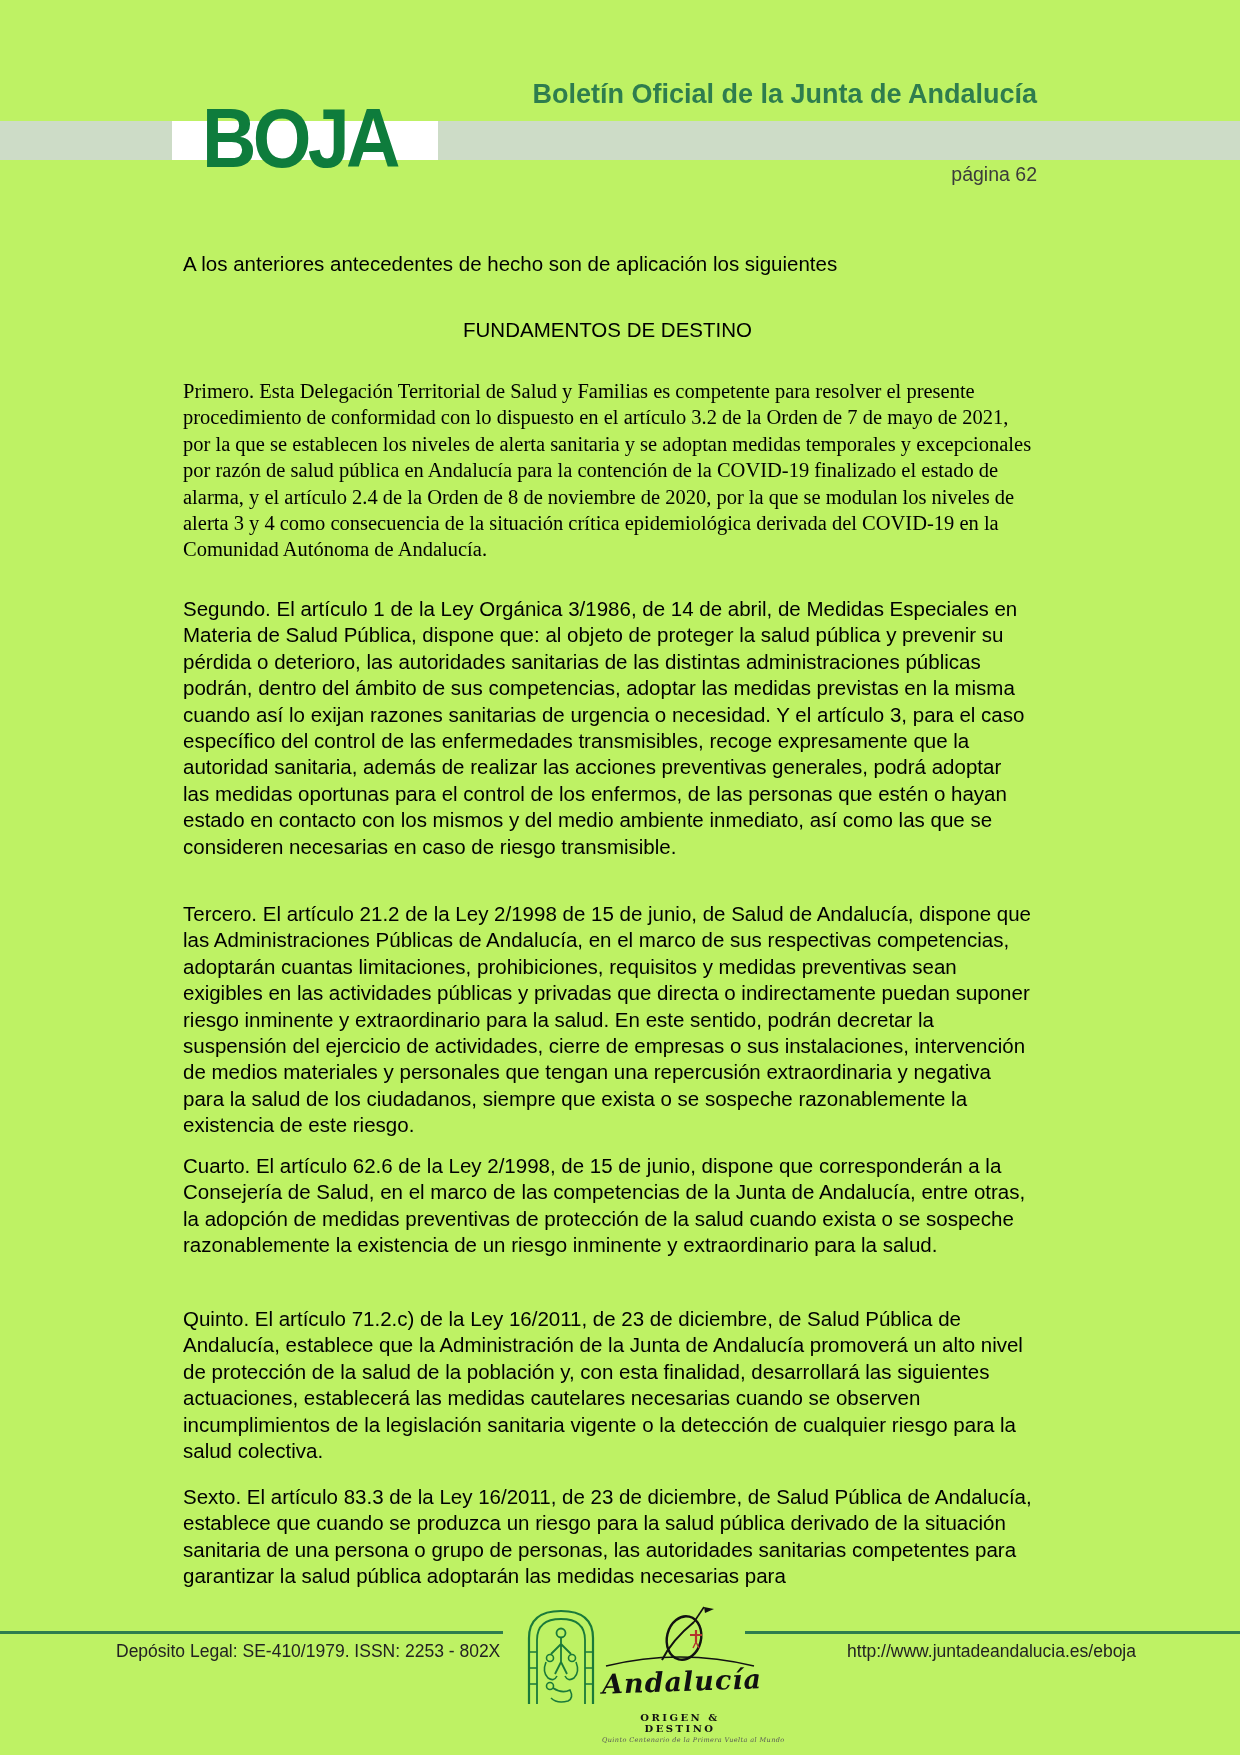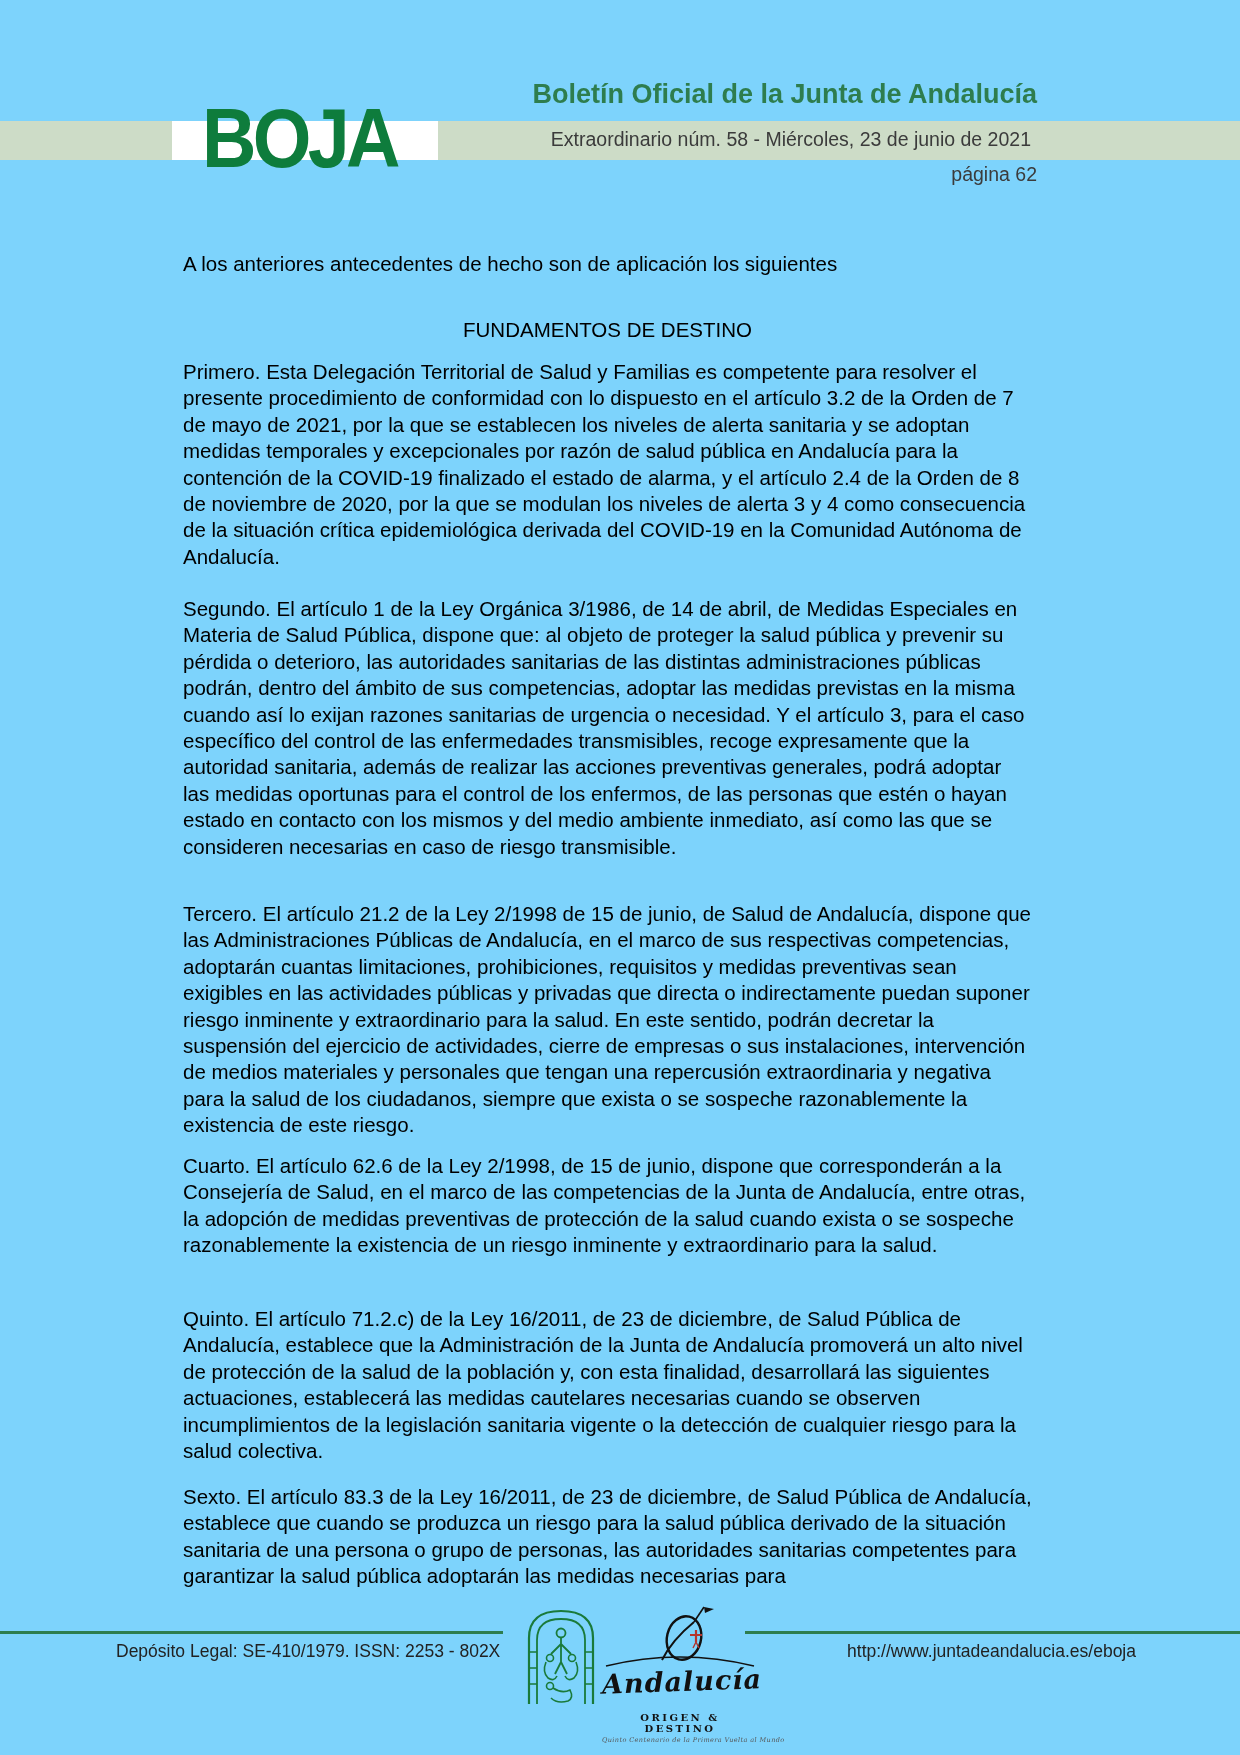--- a/index.html
+++ b/index.html
@@ -2,21 +2,21 @@
 <html><head>
 <meta charset="utf-8">
 <style>
   * { margin: 0; padding: 0; box-sizing: border-box; }
   html, body { background: #888; }
   .page {
     position: relative;
     width: 1240px;
     height: 1755px;
     margin: 0 auto;
-    background: #7dd3fc;
+    background: #bef264;
     overflow: hidden;
     font-family: "Liberation Sans", sans-serif;
   }
 
   
   .header-band {
     position: absolute;
     left: 0; top: 121;
     top: 121px;
     width: 1240px; height: 39px;
@@ -67,21 +67,21 @@
   .content {
     position: absolute;
     left: 183px;
     width: 849px;
     color: #000000;
     font-size: 20.5px;
     line-height: 26.4px;
   }
   .intro-line   { top: 251px; }
   .section-head { top: 317px; text-align: center; }
-  .para-1 { top: 359px; }
+  .para-1 { top: 378px; font-family: Liberation Serif, serif; }
   .para-2 { top: 596px; }
   .para-3 { top: 901px; }
   .para-4 { top: 1153px; }
   .para-5 { top: 1306px; }
   .para-6 { top: 1484px; }
 
   
   .footer-rule {
     position: absolute;
     top: 1631px; height: 3px;
@@ -145,21 +145,20 @@
 </style>
 </head>
 <body>
 
 <div class="page">
 
   <div class="header-band"></div>
   <div class="boja-whitebox"></div>
   <div class="boja-logo">BOJA</div>
   <div class="header-title">Boletín Oficial de la Junta de Andalucía</div>
-  <div class="header-issue">Extraordinario núm. 58 - Miércoles, 23 de junio de 2021</div>
   <div class="header-page">página 62</div>
 
   <p class="content intro-line" style="position:absolute;">A los anteriores antecedentes de hecho son de aplicación los siguientes</p>
   <div class="content section-head" style="position:absolute;">FUNDAMENTOS DE DESTINO</div>
   <p class="content para-1" style="position:absolute;">Primero. Esta Delegación Territorial de Salud y Familias es competente para resolver el presente procedimiento de conformidad con lo dispuesto en el artículo 3.2 de la Orden de 7 de mayo de 2021, por la que se establecen los niveles de alerta sanitaria y se adoptan medidas temporales y excepcionales por razón de salud pública en Andalucía para la contención de la COVID-19 finalizado el estado de alarma, y el artículo 2.4 de la Orden de 8 de noviembre de 2020, por la que se modulan los niveles de alerta 3 y 4 como consecuencia de la situación crítica epidemiológica derivada del COVID-19 en la Comunidad Autónoma de Andalucía.</p>
   <p class="content para-2" style="position:absolute;">Segundo. El artículo 1 de la Ley Orgánica 3/1986, de 14 de abril, de Medidas Especiales en Materia de Salud Pública, dispone que: al objeto de proteger la salud pública y prevenir su pérdida o deterioro, las autoridades sanitarias de las distintas administraciones públicas podrán, dentro del ámbito de sus competencias, adoptar las medidas previstas en la misma cuando así lo exijan razones sanitarias de urgencia o necesidad. Y el artículo 3, para el caso específico del control de las enfermedades transmisibles, recoge expresamente que la autoridad sanitaria, además de realizar las acciones preventivas generales, podrá adoptar las medidas oportunas para el control de los enfermos, de las personas que estén o hayan estado en contacto con los mismos y del medio ambiente inmediato, así como las que se consideren necesarias en caso de riesgo transmisible.</p>
   <p class="content para-3" style="position:absolute;">Tercero. El artículo 21.2 de la Ley 2/1998 de 15 de junio, de Salud de Andalucía, dispone que las Administraciones Públicas de Andalucía, en el marco de sus respectivas competencias, adoptarán cuantas limitaciones, prohibiciones, requisitos y medidas preventivas sean exigibles en las actividades públicas y privadas que directa o indirectamente puedan suponer riesgo inminente y extraordinario para la salud. En este sentido, podrán decretar la suspensión del ejercicio de actividades, cierre de empresas o sus instalaciones, intervención de medios materiales y personales que tengan una repercusión extraordinaria y negativa para la salud de los ciudadanos, siempre que exista o se sospeche razonablemente la existencia de este riesgo.</p>
   <p class="content para-4" style="position:absolute;">Cuarto. El artículo 62.6 de la Ley 2/1998, de 15 de junio, dispone que corresponderán a la Consejería de Salud, en el marco de las competencias de la Junta de Andalucía, entre otras, la adopción de medidas preventivas de protección de la salud cuando exista o se sospeche razonablemente la existencia de un riesgo inminente y extraordinario para la salud.</p>
   <p class="content para-5" style="position:absolute;">Quinto. El artículo 71.2.c) de la Ley 16/2011, de 23 de diciembre, de Salud Pública de Andalucía, establece que la Administración de la Junta de Andalucía promoverá un alto nivel de protección de la salud de la población y, con esta finalidad, desarrollará las siguientes actuaciones, establecerá las medidas cautelares necesarias cuando se observen incumplimientos de la legislación sanitaria vigente o la detección de cualquier riesgo para la salud colectiva.</p>
   <p class="content para-6" style="position:absolute;">Sexto. El artículo 83.3 de la Ley 16/2011, de 23 de diciembre, de Salud Pública de Andalucía, establece que cuando se produzca un riesgo para la salud pública derivado de la situación sanitaria de una persona o grupo de personas, las autoridades sanitarias competentes para garantizar la salud pública adoptarán las medidas necesarias para</p>

